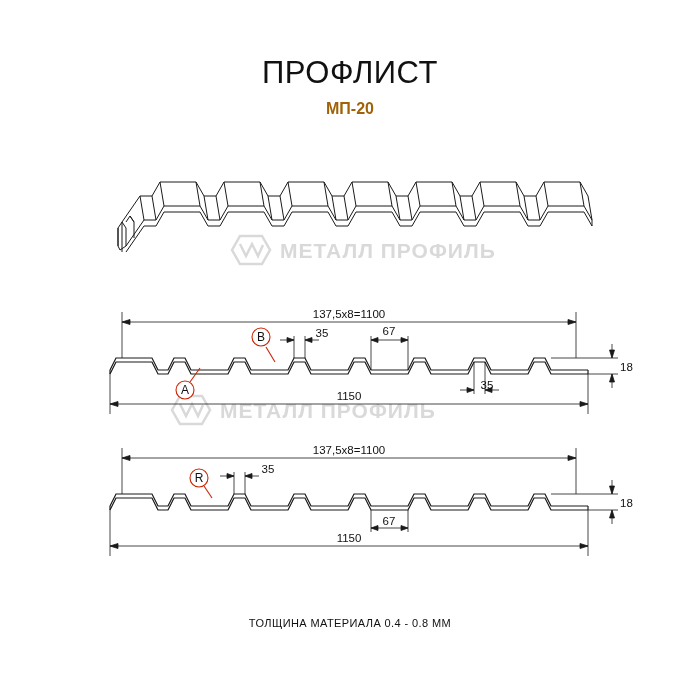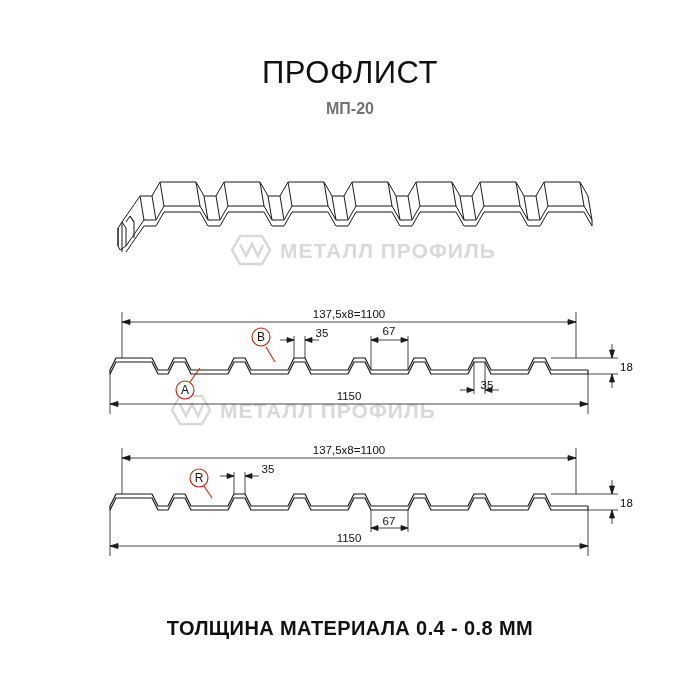--- a/index.html
+++ b/index.html
@@ -33,30 +33,30 @@
     color: #111;
   }
   .subtitle {
     position: absolute;
     top: 100px;
     left: 0;
     width: 700px;
     text-align: center;
     font-size: 16px;
     font-weight: bold;
-    color: #737373;
+    color: #a16207;
   }
   .footer-note {
     position: absolute;
     top: 617px;
     left: 0;
     width: 700px;
     text-align: center;
-    font-size: 20px;
-    font-weight: bold;
+    font-size: 11px;
+    font-weight: normal;
     letter-spacing: 0.4px;
     color: #111;
   }
   svg.art {
     position: absolute;
     top: 0;
     left: 0;
   }
   .wm-text {
     font-family: "Liberation Sans", sans-serif;

